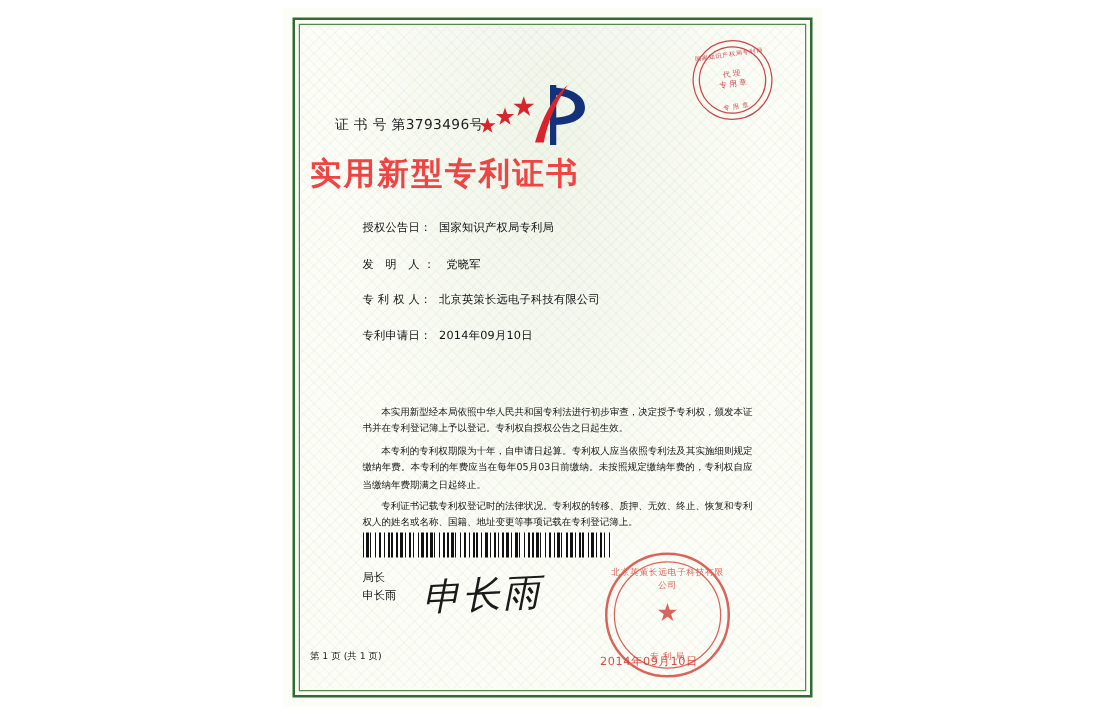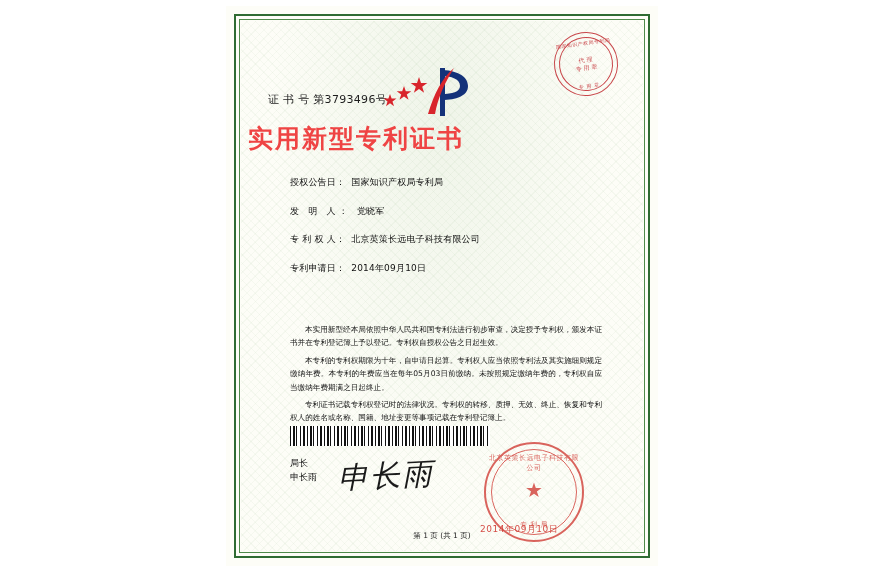--- a/index.html
+++ b/index.html
@@ -288,22 +288,21 @@
     letter-spacing: 0.5px;
     opacity: 0.9;
     white-space: nowrap;
   }
 
   
   .footer {
     position: absolute;
     left: 0;
     right: 0;
-    bottom: 5px;
-    text-align: center;
+    bottom: 16px;
     font-size: 7.5px;
     color: #222;
   }
 </style>
 </head>
 <body>
 
 <div class="page">
 
   <div class="certificate">

